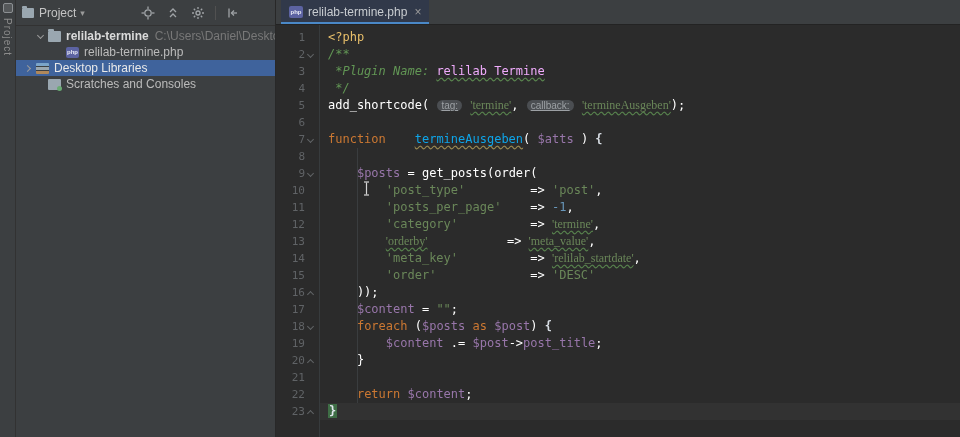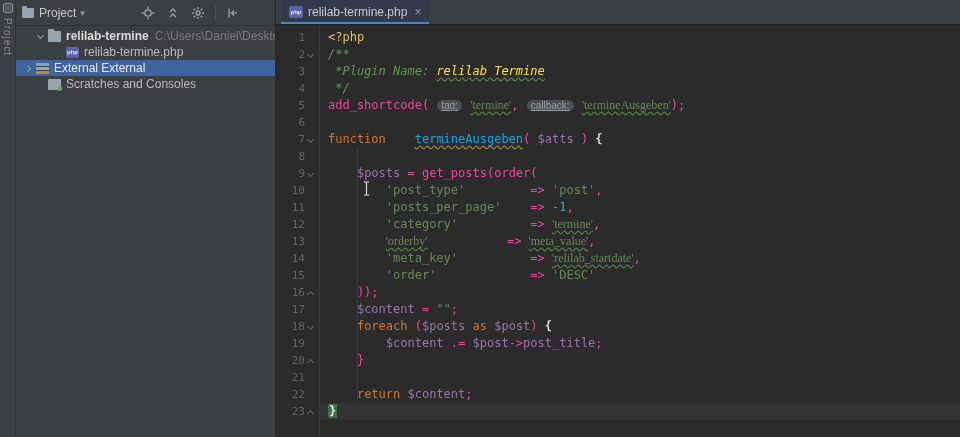--- a/index.html
+++ b/index.html
@@ -78,32 +78,32 @@
   .fold.fold-down::before { transform:rotate(45deg); top:2px; }
   .fold.fold-up::before { transform:rotate(-135deg); top:4px; }
 
   .code { flex:1; padding:4px 0 0 8px; position:relative; min-width:0; }
   .cl { height:17px; line-height:17px; white-space:pre;
         font-family:"DejaVu Sans Mono", monospace; font-size:12px; color:#a9b7c6; }
   .cl.caret-line { background:#323232; margin-left:-8px; padding-left:8px; }
 
   .tk-pht { color:#e8bf6a; }
   .tk-cm  { color:#629755; font-style:italic; }
-  .tk-cmu { color:#fde047; font-style:italic; text-decoration:underline; 
+  .tk-cmu { color:#f0abfc; text-decoration:underline; 
             text-decoration-style:wavy; text-decoration-color:rgba(98,151,85,.85);
             text-underline-offset:2px; }
   .tk-kw  { color:#cc7832; }
   .tk-str { color:#6a8759; }
   .tk-stru{ color:#6a8759; text-decoration:underline; text-decoration-style:wavy;
             text-decoration-color:rgba(98,151,85,.8); text-underline-offset:2px;font-family:Liberation Serif, serif; }
   .tk-var { color:#9876aa; }
   .tk-num { color:#6897bb; }
   .tk-fn  { color:#0ea5e9; text-decoration:underline; text-decoration-style:wavy;
             text-decoration-color:rgba(180,160,90,.8); text-underline-offset:2px; }
-  .tk-df  { color:#ec4899; }
+  .tk-df  { color:#ffffff; }
   .tk-brl { color:#d8dee5; font-weight:bold; }
   .tk-brm { color:#e2e8ee; background:#3f6e46; font-weight:bold; padding:0 1px; }
   .tk-hint{ background:#4b4e52; color:#9ca0a4; border-radius:6px; font-size:10px;
             padding:0 4px; margin:0 1px; font-family:"Liberation Sans", sans-serif;text-decoration:underline; }
 
   .indent-guide { position:absolute; left:37px; top:123px; height:255px;
                   border-left:1px solid #3a3d3f; pointer-events:none; }
   .mouse-cursor { position:absolute; left:42px; top:156px; pointer-events:none; }
 </style>
 </head>
@@ -170,21 +170,21 @@
       </div>
       <div class="trow">
         <span class="indent2"></span>
         <span class="ticon phpbadge">php</span>
         <span>relilab-termine.php</span>
       </div>
       <div class="trow selected">
         <span class="indent0"></span>
         <span class="chev right"></span>
         <span class="ticon libicon"></span>
-        <span>External External</span>
+        <span>Desktop Libraries</span>
       </div>
       <div class="trow">
         <span class="indent1"></span>
         <span class="indent0"></span>
         <span class="ticon scricon"></span>
         <span>Scratches and Consoles</span>
       </div>
     </div>
   </div>
 

